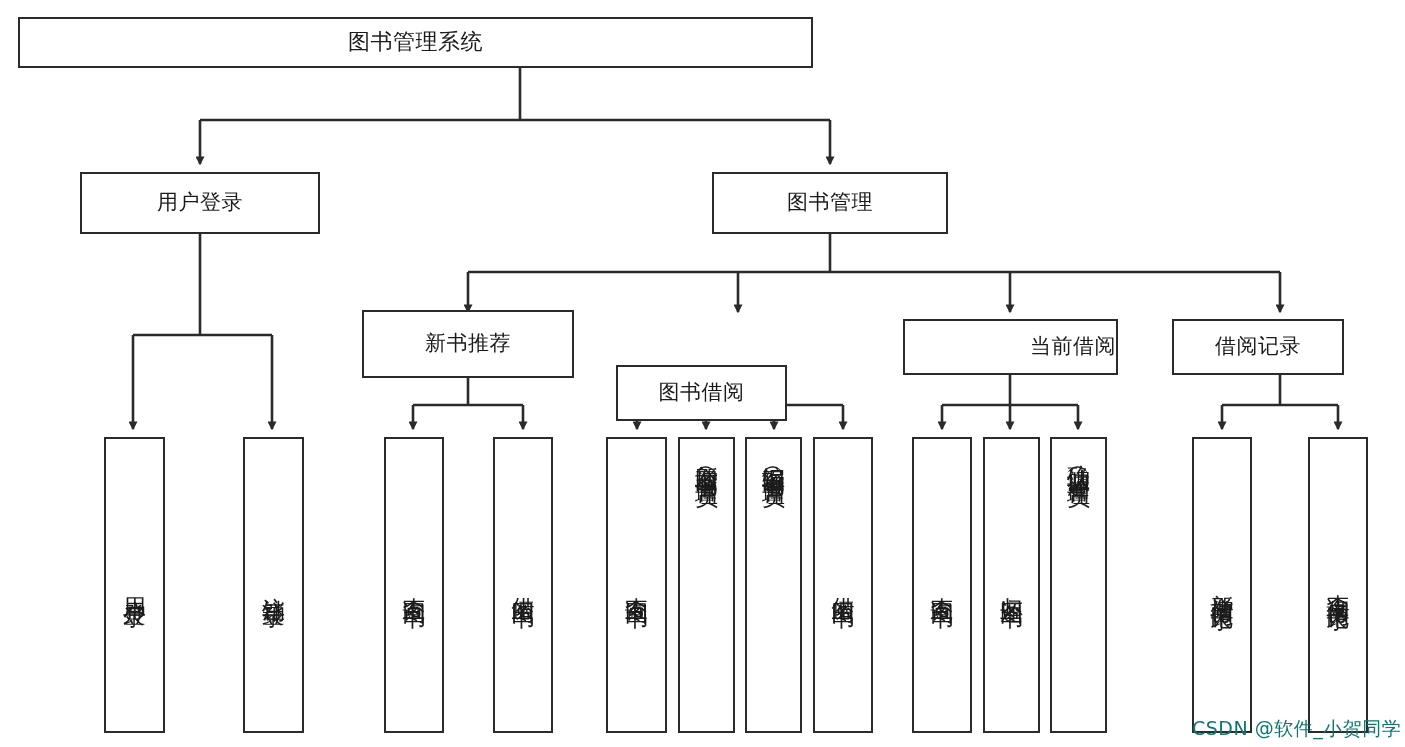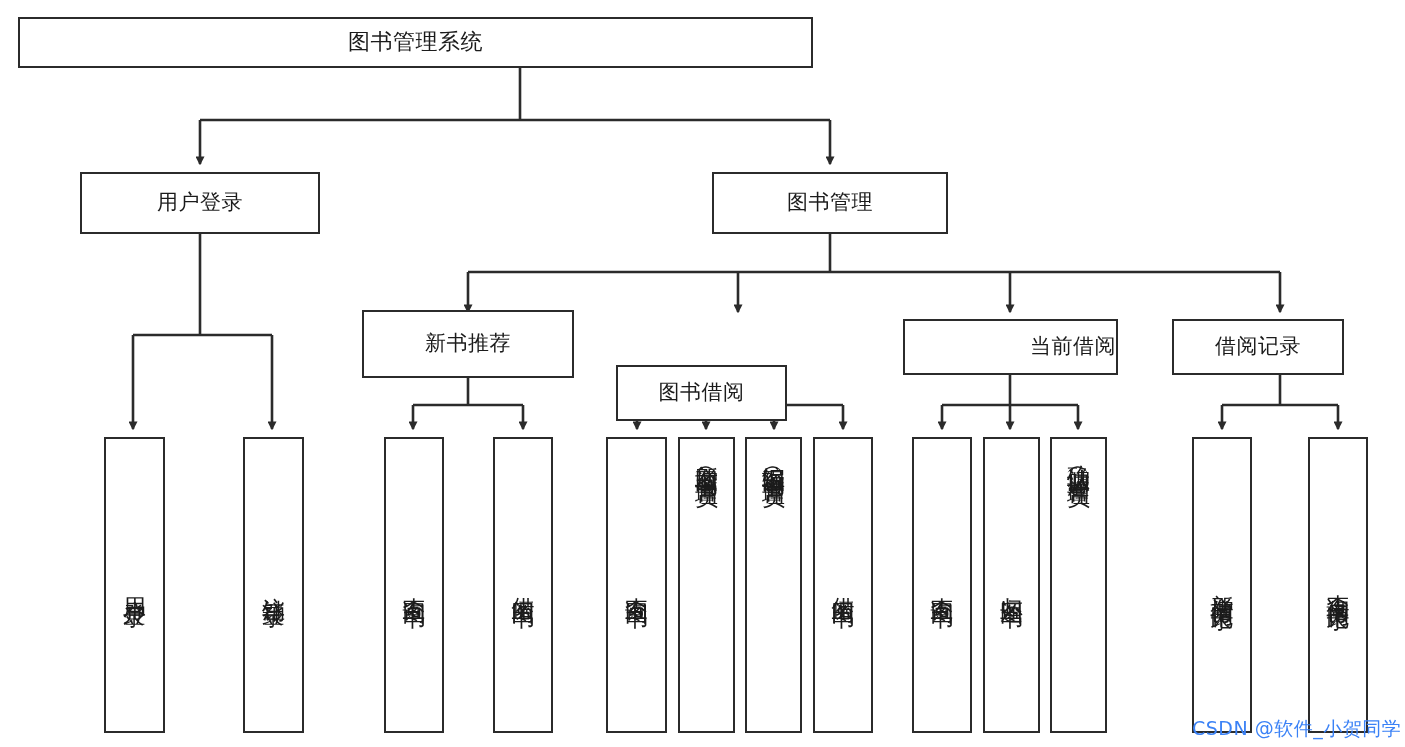--- a/index.html
+++ b/index.html
@@ -65,21 +65,21 @@
     white-space: nowrap;
   }
   
   .node.vert.centered {
     align-items: center;
     padding-top: 0;
   }
   .watermark {
     position: absolute;
     font-size: 19px;
-    color: #3b82f6;
+    color: #0f766e;
     white-space: nowrap;
     letter-spacing: 0.5px;
   }
 </style>
 </head>
 <body>
 
 <div id="diagram-root">
 
   <svg id="edges-layer" viewBox="0 0 1405 747" width="1405" height="747" xmlns="http://www.w3.org/2000/svg">

